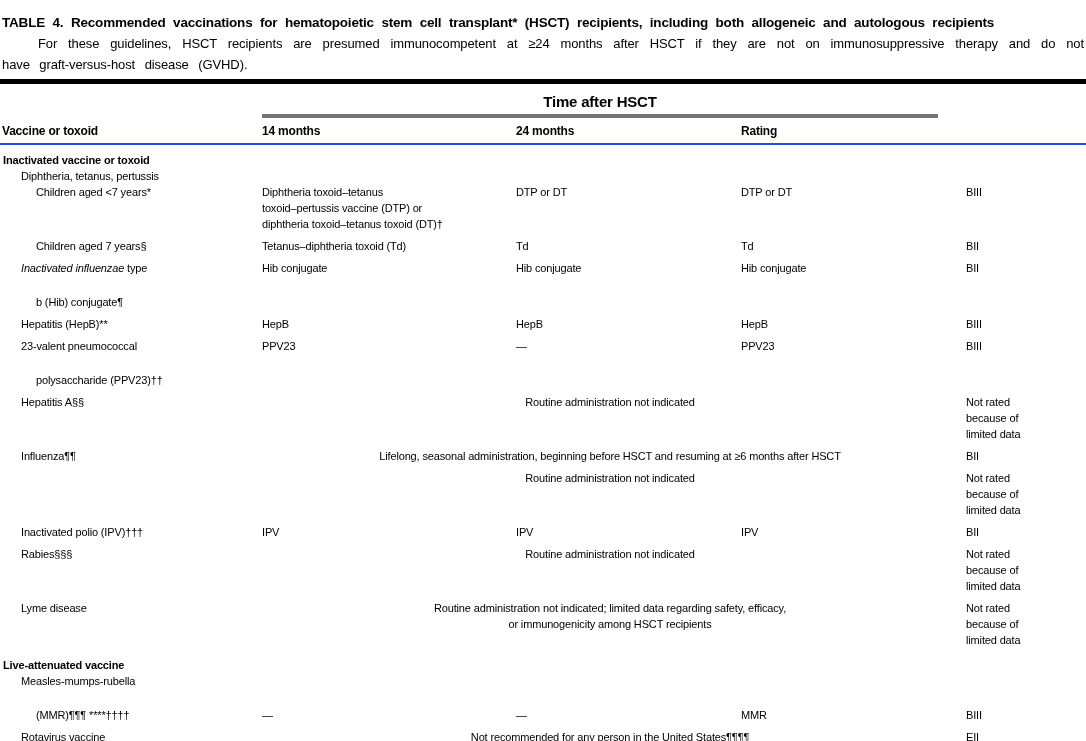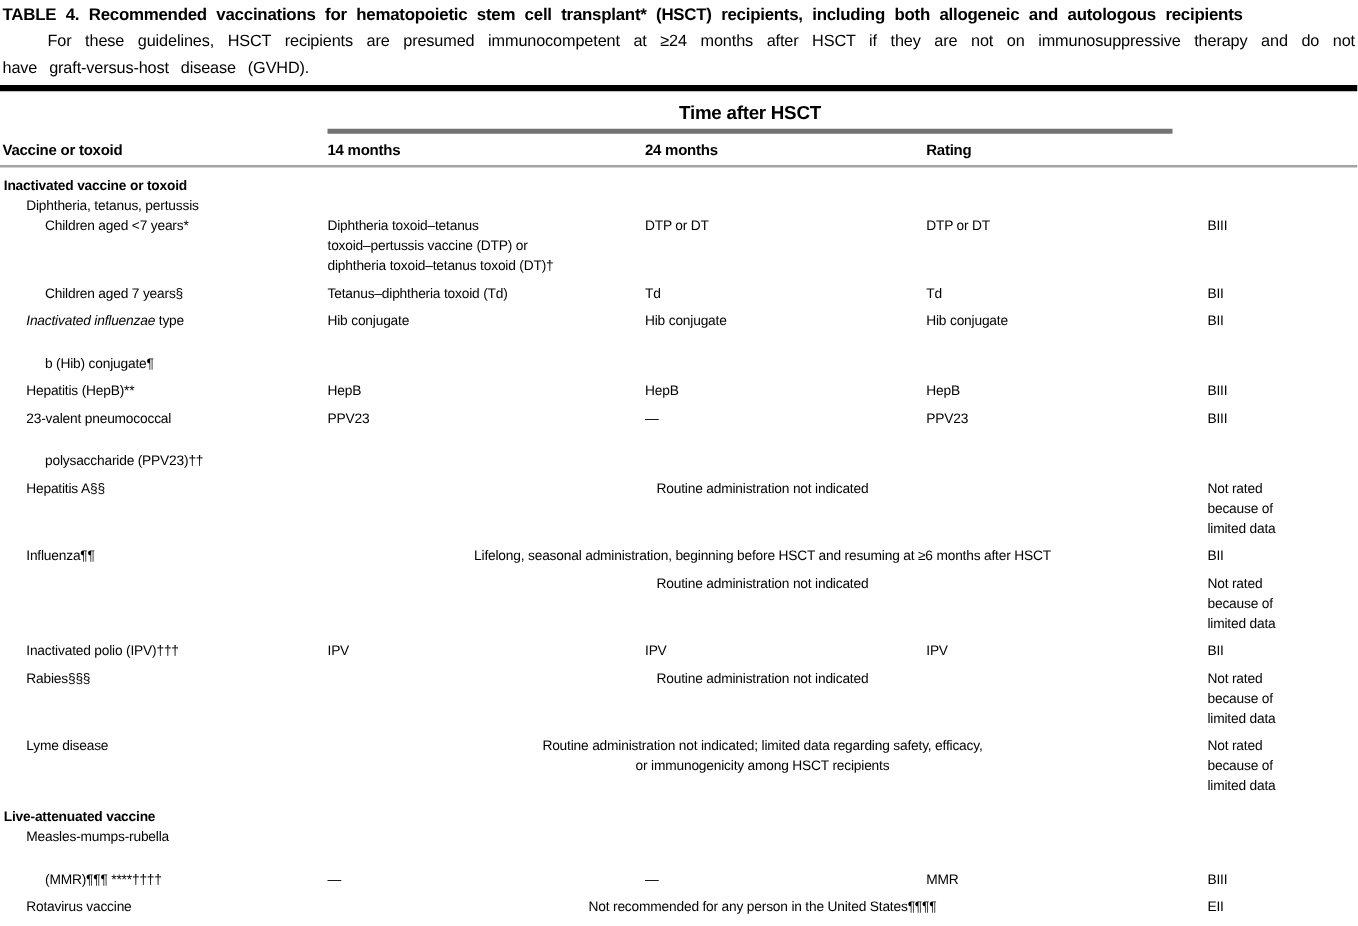--- a/index.html
+++ b/index.html
@@ -2,21 +2,21 @@
 <html><head>
 <meta charset="utf-8">
 <style>
   * { margin:0; padding:0; box-sizing:border-box; }
   html,body { background:#ffffff; }
   body {
     width:1086px; height:741px; overflow:hidden;
     font-family:"Liberation Sans", sans-serif;
     color:#000;
   }
-  .page { width:1086px; height:741px; display:flex; flex-direction:column; padding-top:3px; }
+  .page { width:1086px; height:741px; display:flex; flex-direction:column; padding-top:14px; }
 
   .title {
     font-weight:bold; font-size:13.5px; line-height:18px;
     text-align:justify; word-spacing:4px; letter-spacing:-0.2px;
     padding:0 2px;
   }
   .intro {
     font-size:13px; line-height:21px; margin-top:1px;
     text-align:justify; word-spacing:6px; letter-spacing:-0.1px;
     text-indent:36px; padding:0 2px;
@@ -26,21 +26,21 @@
 
   .grid { display:grid; grid-template-columns:262px 254px 225px 225px 120px; }
 
   .time-row { margin-top:9px; }
   .time-hdr {
     grid-column:2 / 5; text-align:center; font-weight:bold; font-size:15px;
     border-bottom:4px solid #737373; margin-right:28px; padding-bottom:4px;
     letter-spacing:-0.2px;
   }
   .hdr-row {
-    border-bottom:2px solid #a3a3a3; align-items:end;
+    border-bottom:2px solid #1d4ed8; align-items:end;
     font-weight:bold; font-size:12px; letter-spacing:-0.2px;
     padding-top:6px; padding-bottom:5px;
   }
   .hdr-row .cell { padding-bottom:0; }
   .h-vaccine { padding-left:2px; }
   .h-12 { text-align:center; }
 
   .tbody { margin-top:7px; }
   .row { font-size:11px; line-height:16px; letter-spacing:-0.15px; }
   .cell { white-space:pre-line; padding-right:8px; }

